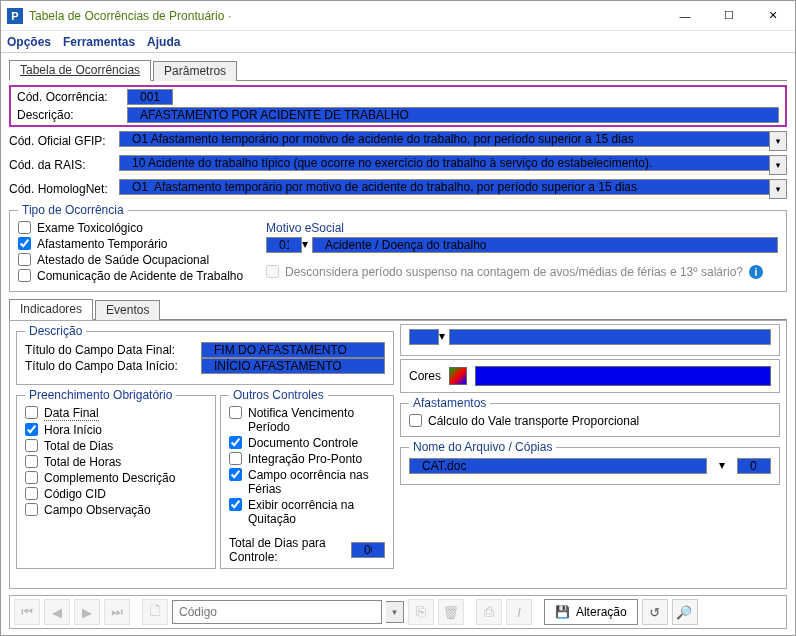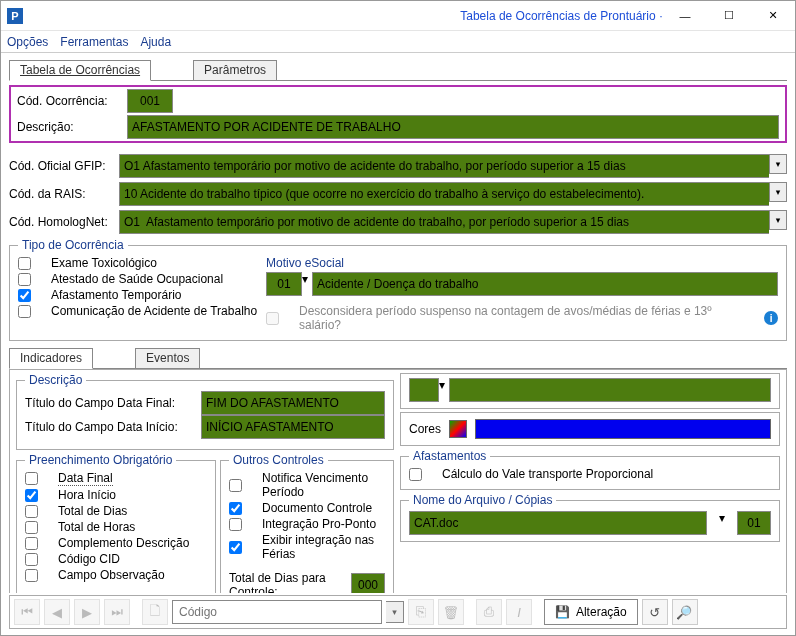--- a/index.html
+++ b/index.html
@@ -27,51 +27,50 @@
   }
   .titlebar .app-icon {
     width: 16px; height: 16px;
     background: #1a5fb4;
     color: #fff;
     font-size: 11px;
     font-weight: bold;
     display: flex; align-items: center; justify-content: center;
     margin-right: 6px;
   }
-  .titlebar .title { flex: 1; color: #1d4ed8; text-align: right; }
+  .titlebar .title { flex: 1; color: #4d7c0f; }
   .titlebar .win-btn {
     width: 44px; height: 30px;
     display: flex; align-items: center; justify-content: center;
     font-family: "Segoe UI Symbol", sans-serif;
     font-size: 11px;
   }
   .menubar {
     height: 22px;
     display: flex;
     align-items: center;
     padding: 0 6px;
     gap: 12px;
     color: #1a3d8f;
     border-bottom: 1px solid #ccc;
   }
-  .menubar span { cursor: default; }
+  .menubar span { cursor: default; font-weight: bold; }
   .content {
     flex: 1;
     padding: 6px 8px 4px 8px;
     display: flex;
     flex-direction: column;
     overflow: hidden;
   }
   .tabstrip {
     display: flex;
-    align-items: flex-start;
+    align-items: center;
     height: 22px;
     border-bottom: 1px solid #888;
     margin-bottom: 4px;
-    gap: 40px;
   }
   .tab {
     padding: 2px 10px 3px 10px;
     border: 1px solid #888;
     border-bottom: none;
     background: #f0f0f0;
     position: relative;
     top: 1px;
     margin-right: 2px;
     font-size: 12px;
@@ -79,35 +78,35 @@
     cursor: default;
   }
   .tab.active {
     background: #fff;
     border-bottom: 1px solid #fff;
   }
   .tab.active .ul { text-decoration: underline; }
   .sectionbox {
     border: 1px solid #aaa;
     padding: 6px 8px;
-    margin-bottom: 11px;
+    margin-bottom: 4px;
   }
   .hl { border: 2px solid #b030b0; }
   .row {
     display: flex;
     align-items: center;
     margin-bottom: 4px;
     gap: 6px;
   }
   .lbl { width: 104px; }
   .inp {
     border: 1px solid #888;
-    height: 24px;
-    padding: 1px 4px;
-    background: #4d7c0f;
+    height: 16px;
+    padding: 1px 12px;
+    background: #1d4ed8;
     font-size: 12px;
   }
   .combo {
     display: flex;
     flex: 1;
   }
   .combo .inp { flex: 1; border-right: none; }
   .combo .cbtn {
     width: 18px; height: 20px;
     border: 1px solid #888;
@@ -120,22 +119,21 @@
     padding: 4px 8px 6px 8px;
     margin: 0 0 4px 0;
   }
   fieldset > legend {
     font-size: 12px;
     color: #1a3d8f;
     padding: 0 4px;
   }
   .check {
     display: flex;
-    align-items: center;
-    gap: 20px;
+    gap: 6px;
     margin-bottom: 2px;
     font-size: 12px;
   }
   .check input { margin:0; width:13px; height:13px; }
   .grayed { color: #888; }
   .flexcols { display: flex; gap: 8px; }
   .col { display: flex; flex-direction: column; }
   .subtabs { margin-top: 2px; }
   .inner-panel {
     border: 1px solid #aaa;
@@ -245,26 +243,26 @@
 
     <fieldset>
       <legend>Tipo de Ocorrência</legend>
       <div class="flexcols">
         <div class="col" style="width:240px;">
           <label class="check">
               <input type="checkbox" style="">
               <span>Exame Toxicológico</span>
             </label>
           <label class="check">
+              <input type="checkbox" checked="" style="">
+              <span>Afastamento Temporário</span>
+            </label>
+          <label class="check">
               <input type="checkbox" style="">
               <span>Atestado de Saúde Ocupacional</span>
-            </label>
-          <label class="check">
-              <input type="checkbox" checked="" style="">
-              <span>Afastamento Temporário</span>
             </label>
           <label class="check">
               <input type="checkbox" style="">
               <span>Comunicação de Acidente de Trabalho</span>
             </label>
         </div>
         <div class="col" style="flex:1;">
           <div style="color:#1a3d8f;margin-bottom:2px;">Motivo eSocial</div>
           <div style="display:flex;gap:0;">
             <input class="inp" style="width: 36px; text-align: center;" value="01">
@@ -343,21 +341,25 @@
               <label class="check">
                   <input type="checkbox" checked="" style="">
                   <span>Documento Controle</span>
                 </label>
               <label class="check">
                   <input type="checkbox" style="">
                   <span>Integração Pro-Ponto</span>
                 </label>
               <label class="check">
                   <input type="checkbox" checked="" style="">
-                  <span>Exibir integração nas Férias</span>
+                  <span>Campo ocorrência nas Férias</span>
+                </label>
+              <label class="check">
+                  <input type="checkbox" checked="" style="">
+                  <span>Exibir ocorrência na Quitação</span>
                 </label>
               <div style="height:8px;"></div>
               <div class="row" style="margin-bottom:0;">
                 <span>Total de Dias para Controle:</span>
                 <input class="inp small-inp" value="000" style="">
               </div>
             </fieldset>
           </div>
         </div>
 

